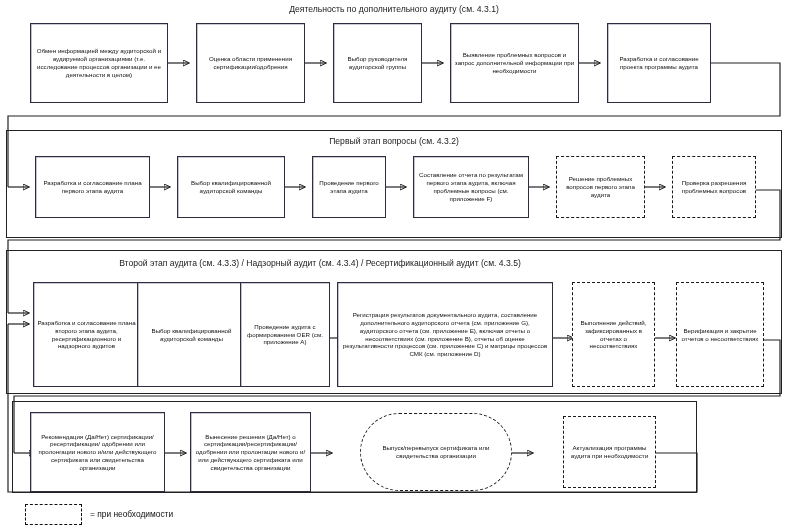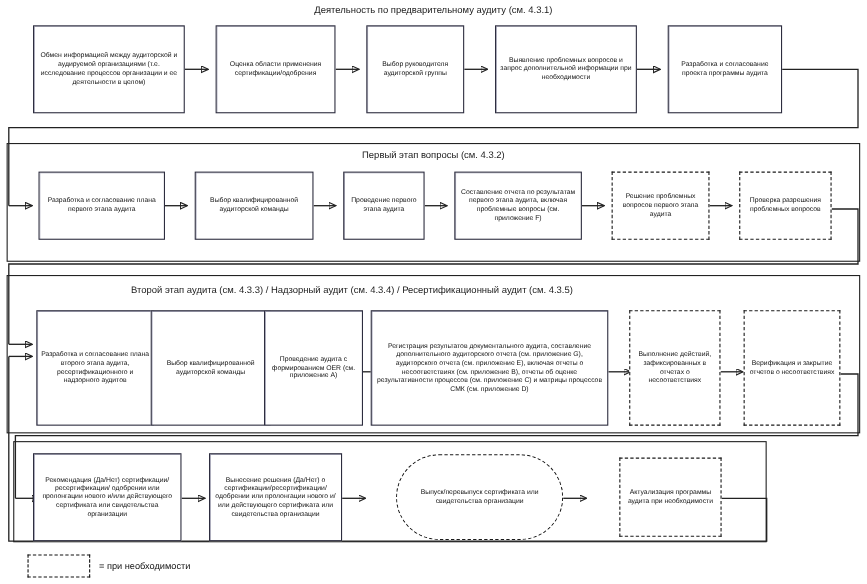--- a/index.html
+++ b/index.html
@@ -101,21 +101,21 @@
     <line x1="14" y1="453" x2="35" y2="453" stroke-width="1.2" marker-end="url(#ah)"></line>
 
     <line x1="165" y1="453" x2="186" y2="453" stroke-width="1.2" marker-end="url(#ah)"></line>
     <line x1="311" y1="453" x2="332" y2="453" stroke-width="1.2" marker-end="url(#ah)"></line>
     <line x1="512" y1="453" x2="533" y2="453" stroke-width="1.2" marker-end="url(#ah)"></line>
 
     <polyline points="656,453 697,453 697,492 8,492 8,324" stroke-width="1.2"></polyline>
     <line x1="8" y1="324" x2="29" y2="324" stroke-width="1.2" marker-end="url(#ah)"></line>
   </svg>
 
-  <div class="sec-title" style="left:0;top:4px;width:788px;">Деятельность по предварительному аудиту (см. 4.3.1)</div>
+  <div class="sec-title" style="left:0;top:4px;width:788px;">Деятельность по дополнительного аудиту (см. 4.3.1)</div>
 
   <div class="band" style="left:3px;top:18px;width:782px;height:98px;border:none;"></div>
 
   <div class="node solid" style="left:30px;top:23px;width:138px;height:80px;">
     <span>Обмен информацией между аудиторской и аудируемой организациями (т.е. исследование процессов организации и ее деятельности в целом)</span>
   </div>
   <div class="node solid" style="left:196px;top:23px;width:109px;height:80px;">
     <span>Оценка области применения сертификации/одобрения</span>
   </div>
   <div class="node solid" style="left:333px;top:23px;width:89px;height:80px;">

